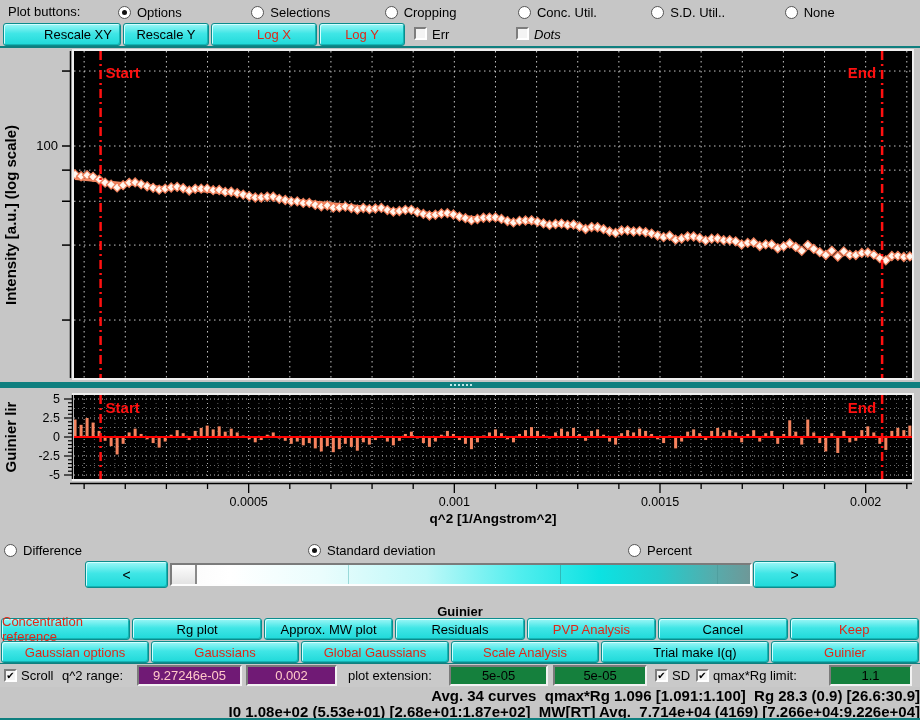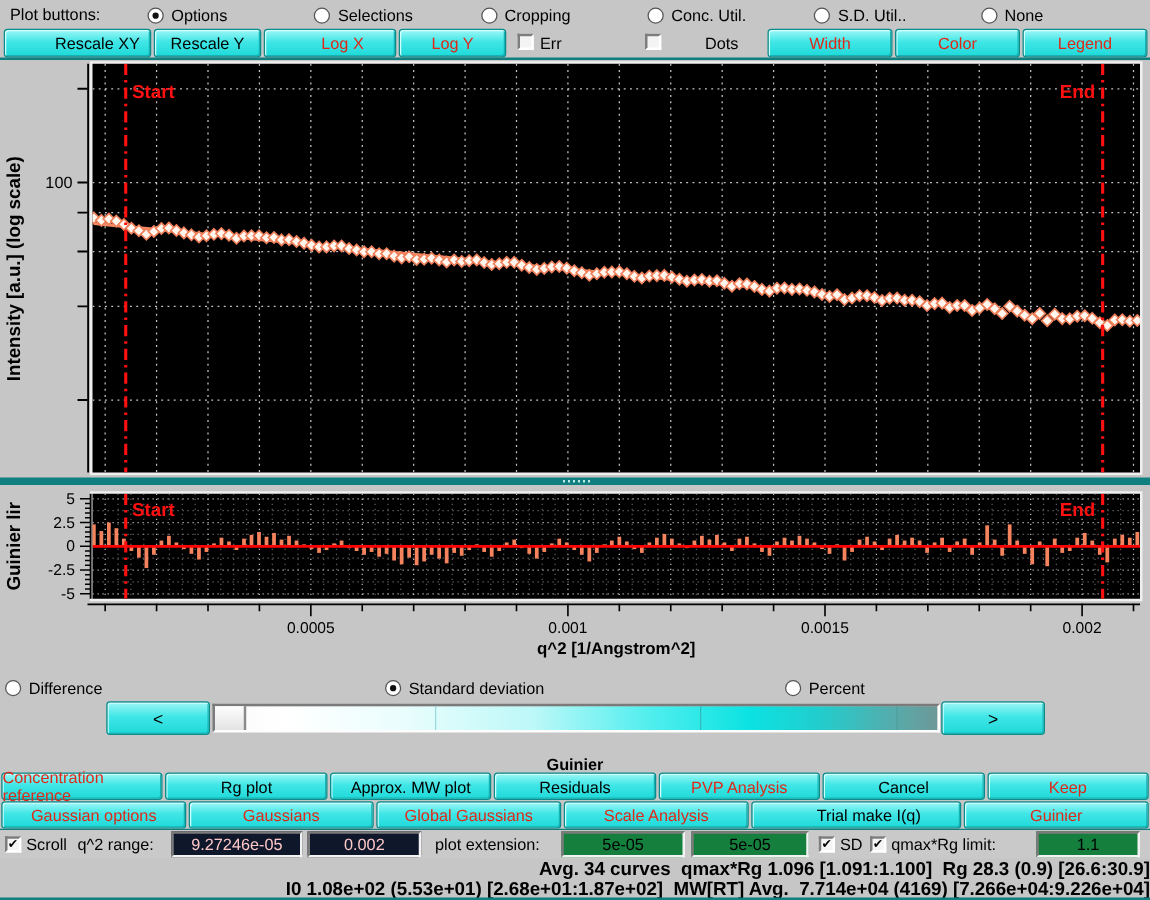--- a/index.html
+++ b/index.html
@@ -23,21 +23,21 @@
   .radio{display:inline-block;width:13px;height:13px;border-radius:50%;
          background:#fff;border:1px solid #555;box-sizing:border-box;position:relative;}
   .radio.sel::after{content:"";position:absolute;left:3px;top:3px;width:5px;height:5px;
          border-radius:50%;background:#111;}
   .ritem{display:flex;align-items:center;gap:6px;}
   
   .field{display:flex;align-items:center;justify-content:center;font-size:13px;
          background:#15803d;color:#000;box-sizing:border-box;
          border-top:2px solid #7b7b7b;border-left:2px solid #7b7b7b;
          border-bottom:2px solid #f2f2f2;border-right:2px solid #f2f2f2;}
-  .field.redfield{background:#0f172a;color:#ffc9c9;}
+  .field.redfield{background:#701a75;color:#ffc9c9;}
   .sep{background:#0f7f7f;}
   .statusline{width:920px;text-align:right;font-weight:bold;font-size:15px;color:#000;
               white-space:pre;}
   .rowflex{display:flex;}
   .rowflex .cbtn{flex:1;margin:0 1px;}
 </style>
 </head>
 <body>
 
 <div id="app">
@@ -75,26 +75,21 @@
   <div class="abs" style="left:0;top:22px;width:920px;height:24px;">
     <div id="tb-left" class="abs" style="left:2px;top:1px;width:404px;height:23px;display:flex;">
         <div class="cbtn" style="flex: 1 1 0%; margin: 0px 1px; padding-left: 32px;">Rescale XY</div>
         <div class="cbtn" style="flex: 1 1 0%; margin: 0px 1px;">Rescale Y</div>
         <div class="cbtn red" style="flex: 1 1 0%; margin: 0px 1px; padding-left: 20px;">Log X</div>
         <div class="cbtn red" style="flex: 1 1 0%; margin: 0px 1px;">Log Y</div>
       </div>
     <span id="err-cb" class="cb abs" style="left:414px;top:5px;"></span>
     <span class="lbl abs" style="left:432px;top:5px;">Err</span>
     <span id="dots-cb" class="cb abs" style="left:516px;top:5px;"></span>
-    <span class="lbl abs" style="left:564px;top:5px;">Dots</span>
-    <div id="tb-right" class="abs" style="left:613px;top:1px;width:306px;height:23px;display:flex;">
-        <div class="cbtn red" style="flex: 1 1 0%; margin: 0px 1px;">Width</div>
-        <div class="cbtn red" style="flex: 1 1 0%; margin: 0px 1px;">Color</div>
-        <div class="cbtn red" style="flex: 1 1 0%; margin: 0px 1px;">Legend</div>
-      </div>
+    <span class="lbl abs" style="left:534px;top:5px;font-style:italic;">Dots</span>
   </div>
   <div class="abs sep" style="left:0;top:46px;width:920px;height:2px;"></div>
 
   <svg id="main-plot" class="abs" style="left:0;top:48px;" width="920" height="334" viewBox="0 48 920 334">
       <rect x="72" y="49" width="842" height="331" fill="#efefef"></rect>
       <rect x="74" y="51" width="838" height="327" fill="#000000"></rect>
       <defs>
         <clipPath id="clipMain">
           <rect x="74" y="51" width="838" height="327"></rect>
         </clipPath>

